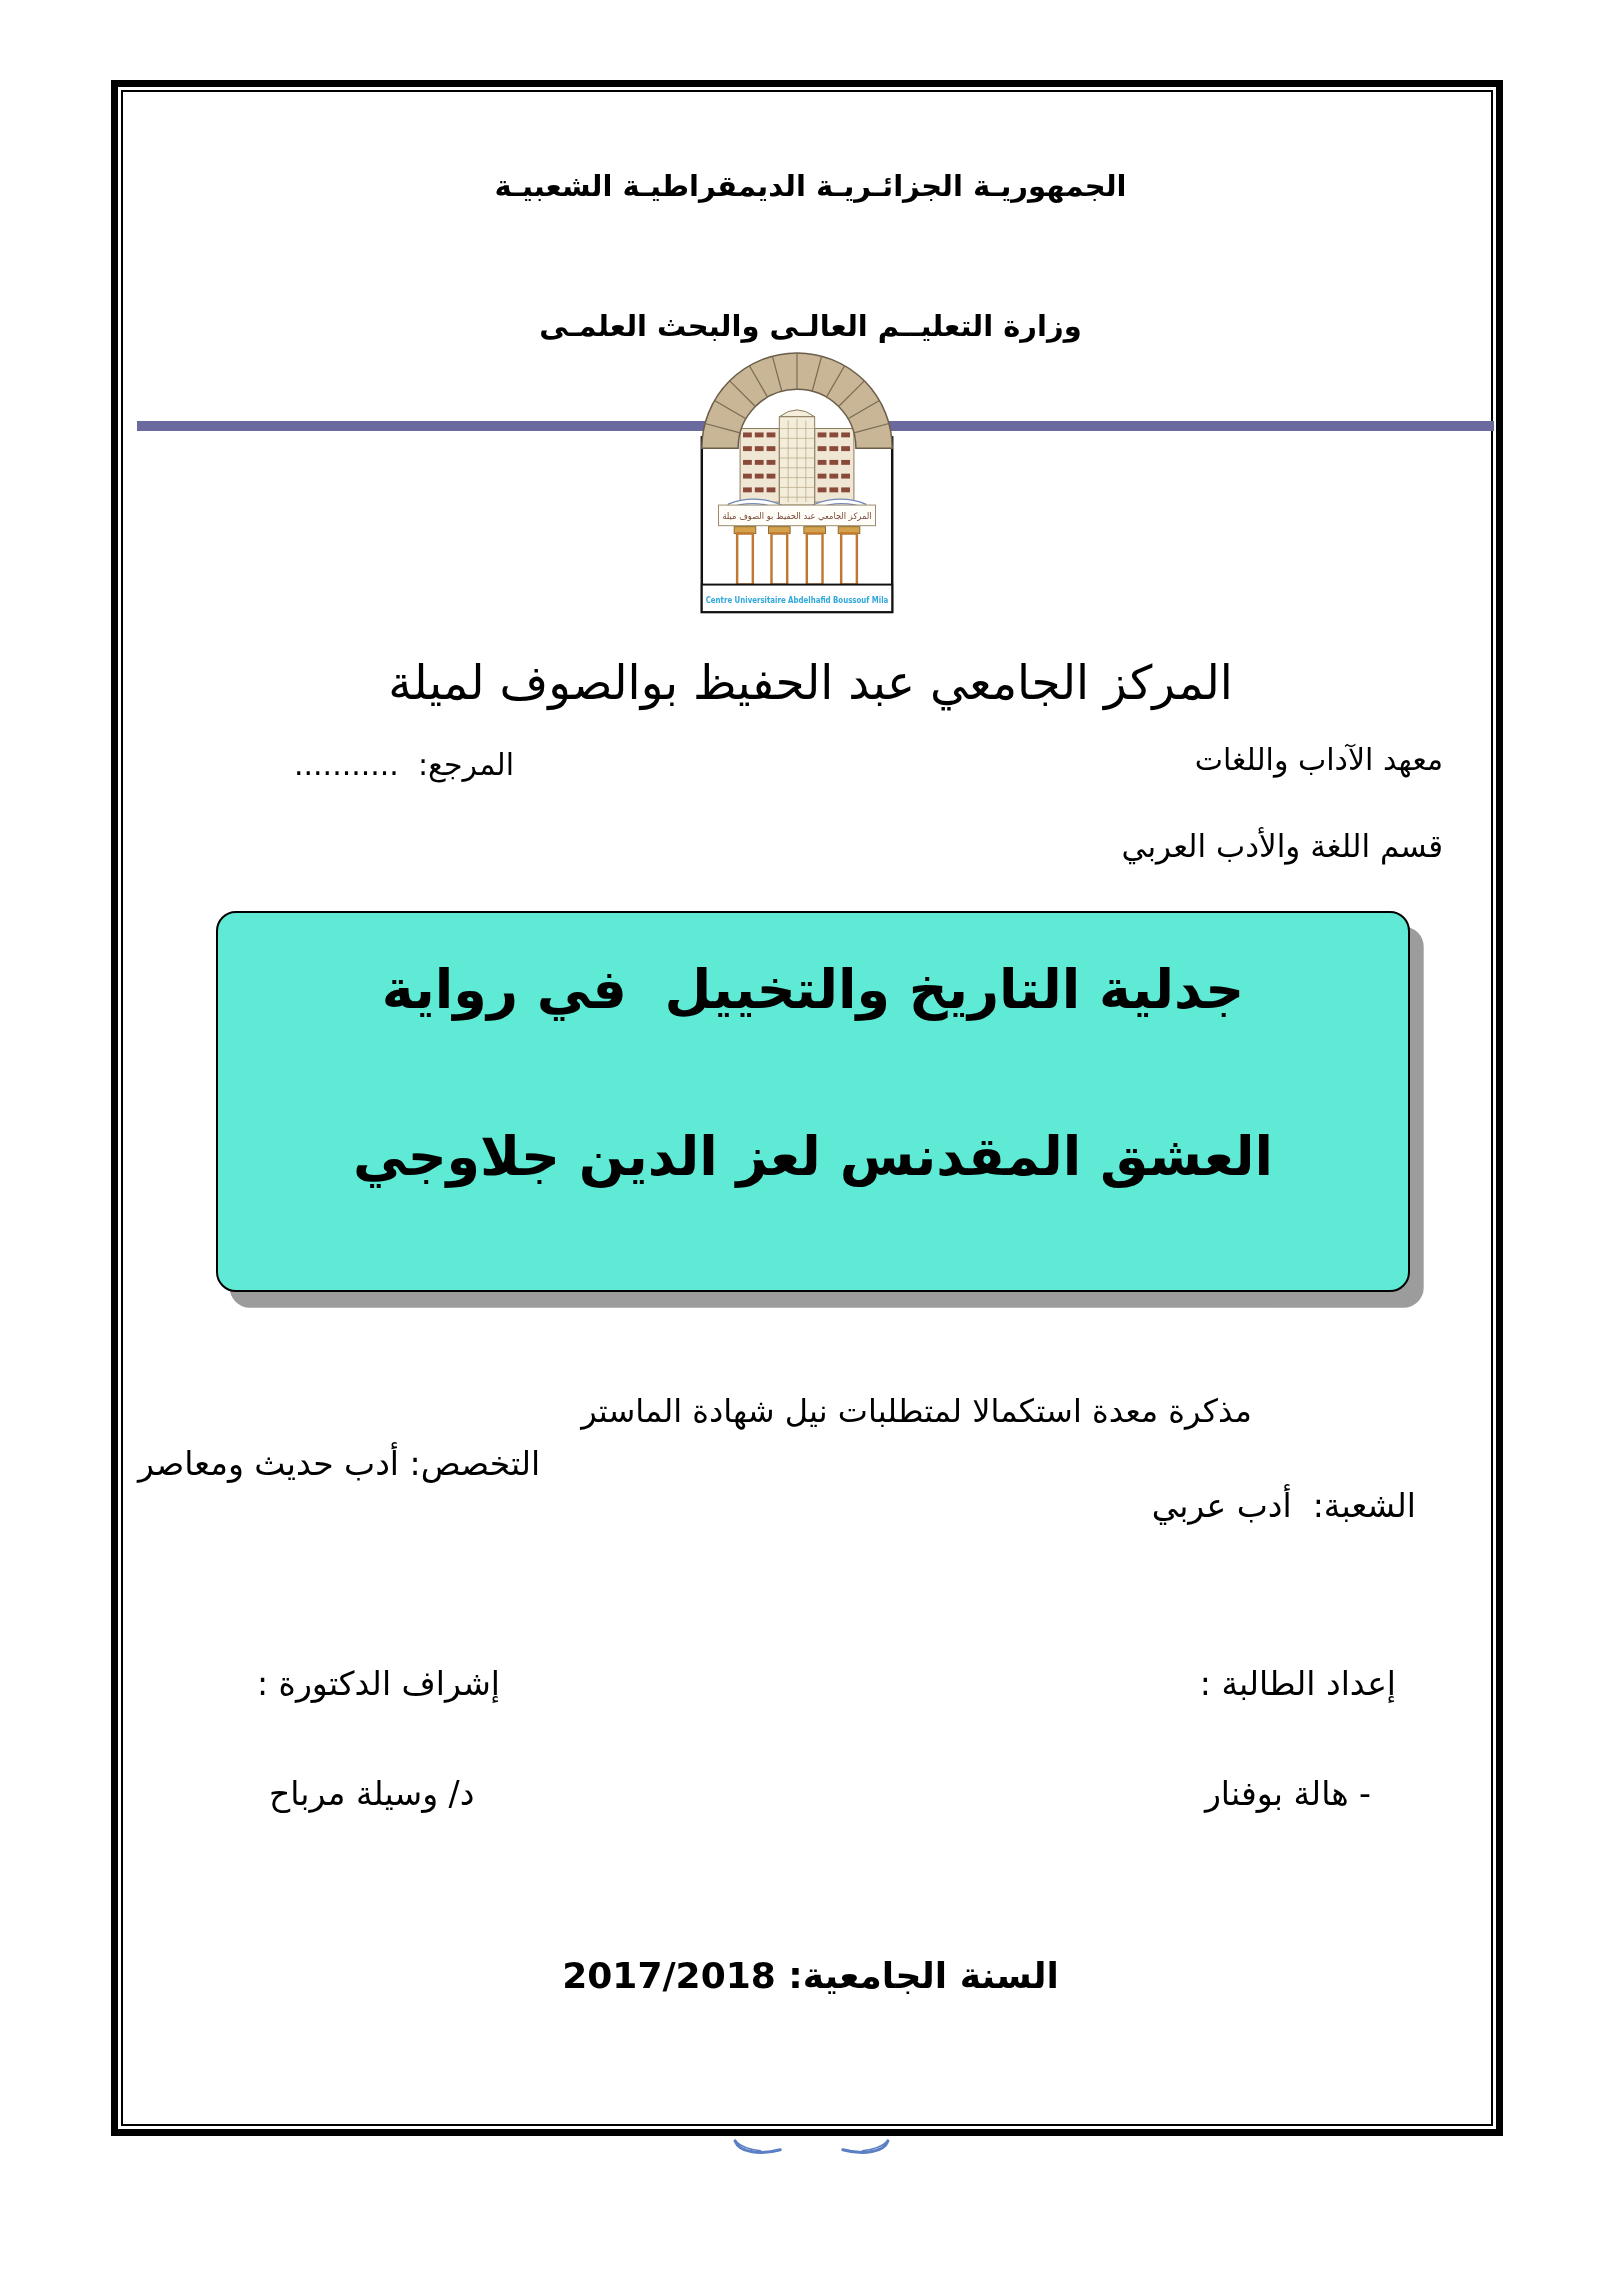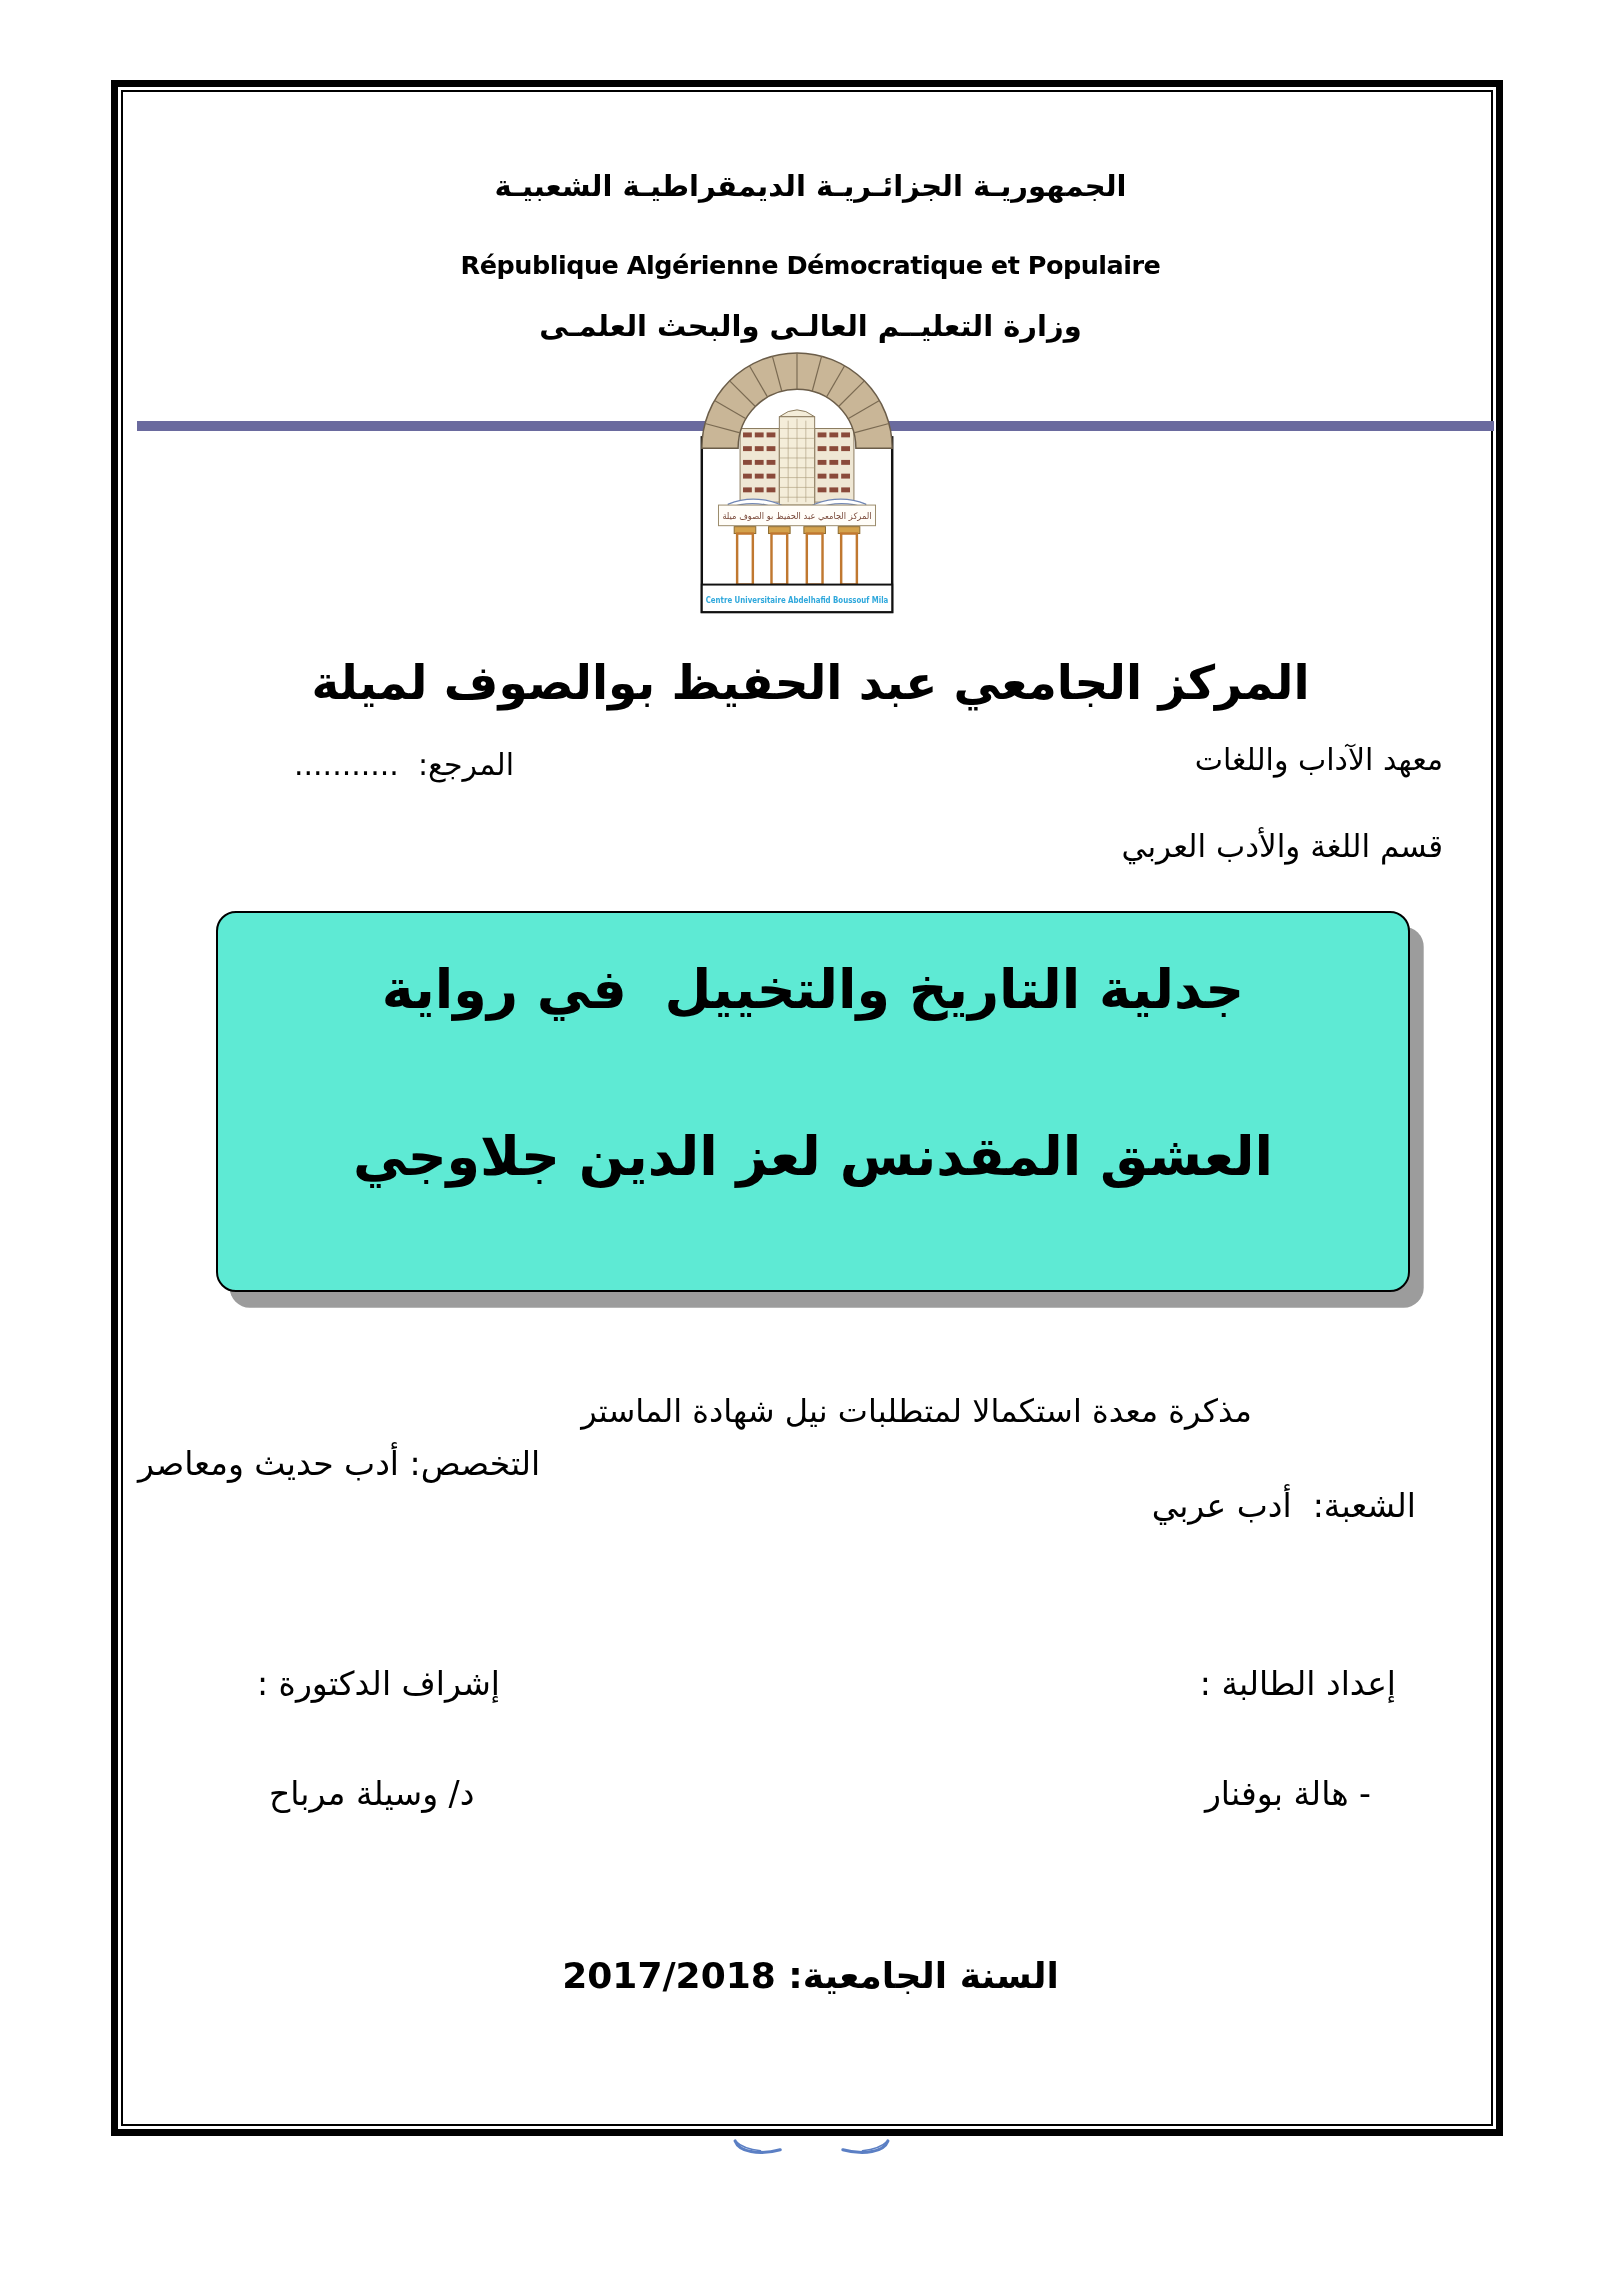--- a/index.html
+++ b/index.html
@@ -30,21 +30,21 @@
   .frame-outer{
     position:absolute;left:111px;top:80px;width:1392px;height:2056px;
     border:7.8px solid #000;
   }
   .frame-inner{
     position:absolute;left:2.9px;top:2.9px;right:2.9px;bottom:2.9px;
     border:2px solid #000;
   }
   .txt{position:absolute;white-space:pre;}
   .rtl{direction:rtl;unicode-bidi:plaintext;}
-  .center-block{left:0;width:1621px;text-align:center;font-weight:bold;}
+  .center-block{left:0;width:1621px;text-align:center;}
   .hdr-ar{top:169px;font-size:29px;font-weight:bold;}
   .hdr-fr{top:250px;font-size:25.5px;font-weight:bold;letter-spacing:-0.5px;}
   .hdr-min{top:309px;font-size:29px;font-weight:bold;}
   .divider{
     position:absolute;left:137px;top:421px;width:1357px;height:9.8px;
     background:var(--divider);z-index:1;
   }
   .logo{position:absolute;left:689px;top:350px;width:216px;height:265px;z-index:2;}
   .university{top:655px;font-size:47px;}
   .institute{top:742px;right:178px;font-size:30px;}
@@ -74,21 +74,20 @@
 </head>
 <body>
 
 <div class="page">
 
   <div class="frame-outer">
     <div class="frame-inner"></div>
   </div>
 
   <div class="txt rtl center-block hdr-ar">الجمهوريـة الجزائـريـة الديمقراطيـة الشعبيـة</div>
-  <div class="txt center-block hdr-fr">République Algérienne Démocratique et Populaire</div>
   <div class="txt rtl center-block hdr-min">وزارة التعليــم العالـى والبحث العلمـى</div>
 
   <div class="divider"></div>
 
   <div class="logo">
     <svg width="216" height="265" viewBox="0 0 220 270">
 
       <rect x="13" y="89" width="194" height="178" fill="#ffffff" stroke="#111111" stroke-width="2.5"></rect>
 
       <rect x="50" y="38" width="120" height="54" fill="#ffffff"></rect>

